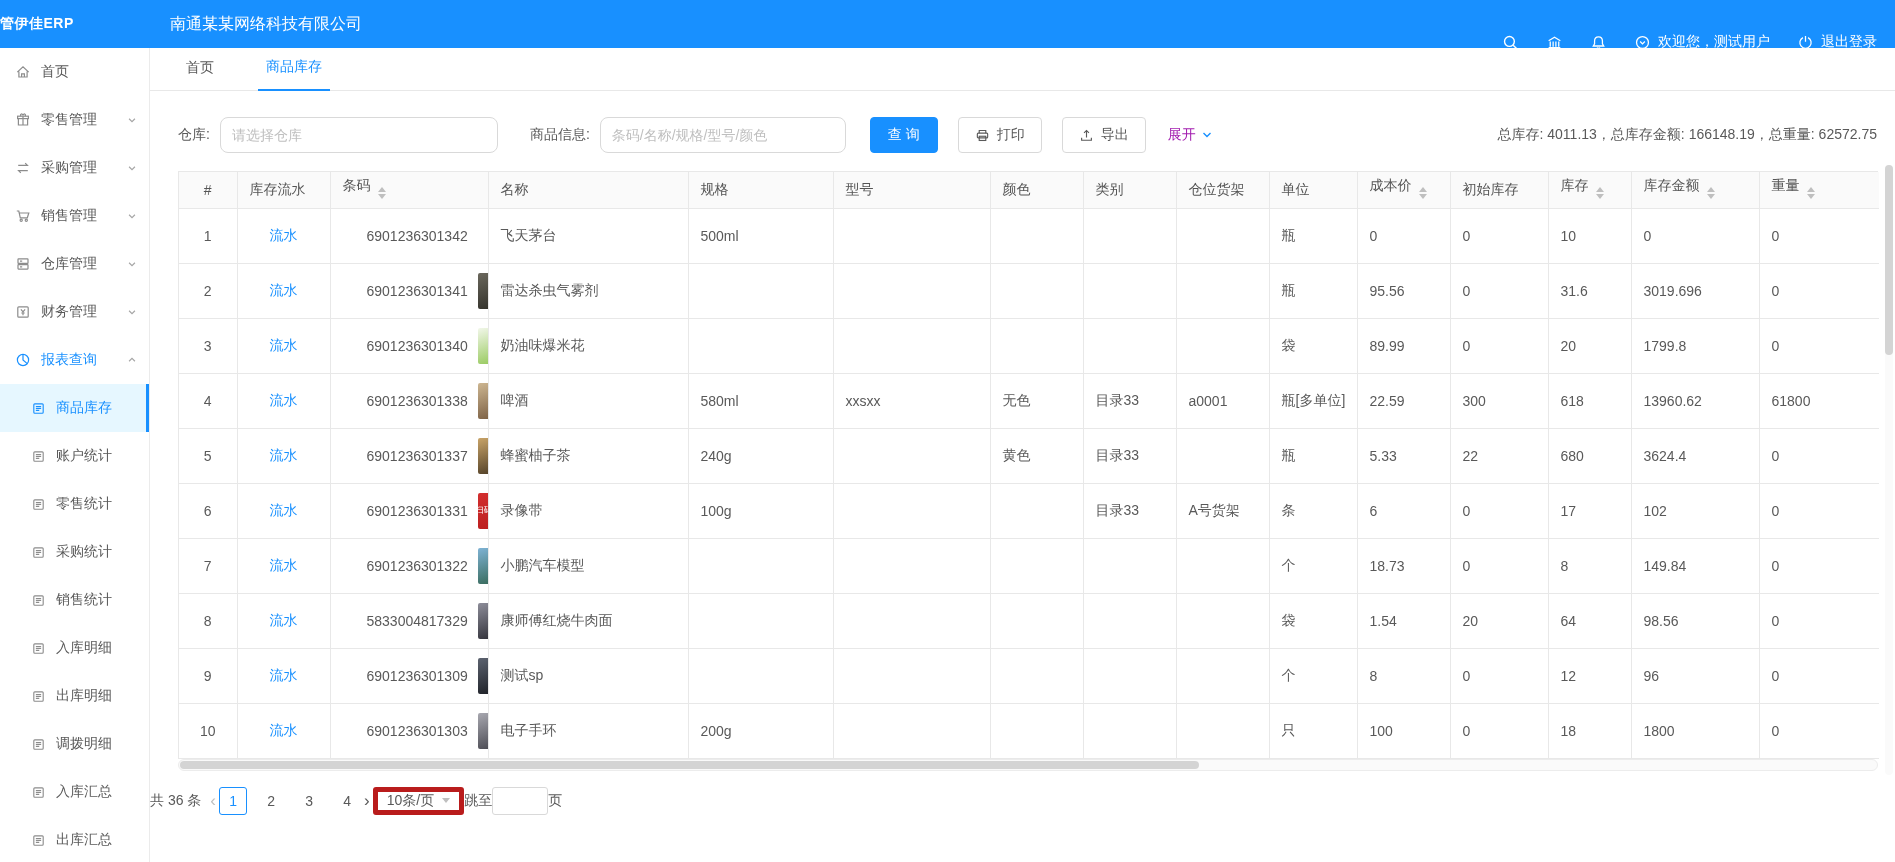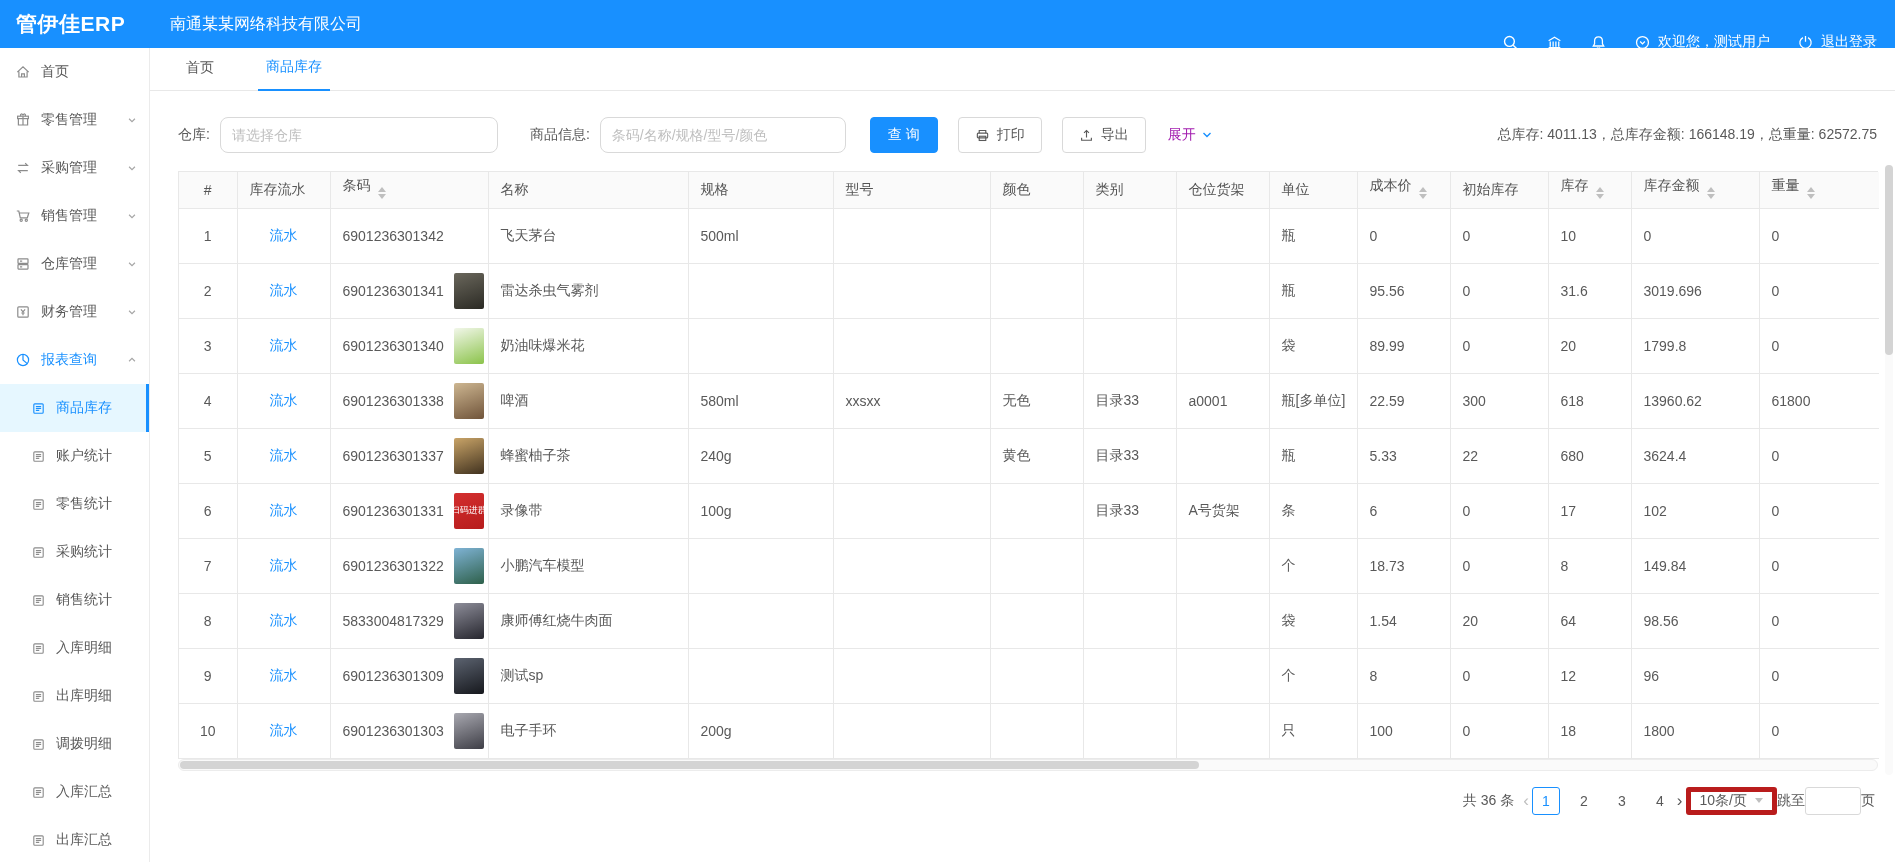--- a/index.html
+++ b/index.html
@@ -2,21 +2,21 @@
 <html><head>
 <meta charset="utf-8">
 <style>
   * { margin:0; padding:0; box-sizing:border-box; }
   html,body { background:#fff; }
   body { font-family:"Liberation Sans","DejaVu Sans",sans-serif; color:#595959; }
   .app { position:relative; width:1895px; height:862px; background:#fff; overflow:hidden; }
 
   
   .topbar { display:flex; align-items:center; height:48px; background:#1890ff; color:#fff; }
-  .logo { flex:none; width:150px; padding-left:16px; font-size:21px; font-weight:bold; letter-spacing:.5px; }
+  .logo { flex:none; width:150px; font-size:14px; font-weight:bold; letter-spacing:.5px; }
   .company { font-size:16px; margin-left:20px; }
   .top-right { margin-left:auto; display:flex; align-items:center; gap:27px; padding-right:18px; font-size:14px;margin-top:36px; }
   .tico { width:17px; height:17px; display:block; }
   .tgroup { display:flex; align-items:center; gap:7px; cursor:pointer; }
 
   
   .sidebar { position:absolute; left:0; top:48px; bottom:0; width:150px; background:#fff; border-right:1px solid #ebebeb; overflow:hidden; }
   .menu-item { position:relative; display:flex; align-items:center; height:48px; padding:0 12px 0 15px; gap:10px; font-size:14px; color:#595959; cursor:pointer; }
   .menu-item .mi { width:16px; height:16px; flex:none; color:#8c8c8c; }
   .menu-item .chev { margin-left:auto; width:10px; height:10px; color:#a6a6a6; flex:none; }
@@ -50,35 +50,35 @@
 
   
   .table-wrap { margin:18px 0 0 28px; width:1700px; border:1px solid #e8e8e8; border-bottom:none; }
   table { width:100%; border-collapse:collapse; table-layout:fixed; }
   thead th { height:36px; background:#fafafa; font-weight:normal; font-size:14px; color:#555; text-align:left; padding:0 12px; border-bottom:1px solid #e8e8e8; border-right:1px solid #e8e8e8; white-space:nowrap; overflow:hidden; }
   thead th:last-child { border-right:none; }
   tbody td { height:55px; font-size:14px; color:#595959; padding:0 12px; border-bottom:1px solid #e8e8e8; border-right:1px solid #e8e8e8; white-space:nowrap; overflow:hidden; background:#fff; }
   tbody td:last-child { border-right:none; }
   .c-center { text-align:center; }
   a.flow { color:#1890ff; text-decoration:none; cursor:pointer; }
-  .bc-cell { display:flex; align-items:center; }
+  .bc-cell { display:flex; align-items:center;margin-left:24px; }
   .pimg { width:30px; height:36px; margin-left:10px; border-radius:2px; flex:none; display:flex; align-items:center; justify-content:center; text-align:center; font-size:9px; color:#fff; line-height:1.2; overflow:hidden; word-break:break-all; padding:1px; }
   .caret { display:inline-flex; flex-direction:column; margin-left:7px; vertical-align:-2px; }
   .caret i { display:block; width:0; height:0; border:4px solid transparent; }
   .caret .cu { border-bottom:5px solid #bfbfbf; margin-bottom:2px; }
   .caret .cd { border-top:5px solid #bfbfbf; }
 
   
   .hscroll { margin-left:28px; width:1700px; height:12px; background:#fafafa; border:1px solid #ececec; border-radius:6px; position:relative; }
   .hthumb { position:absolute; left:1px; top:1px; height:8px; width:60%; background:#d4d4d4; border-radius:4px; }
   .vscroll { position:absolute; right:2px; top:117px; width:8px; height:610px; background:#fafafa; border-radius:4px; }
   .vthumb { width:8px; height:190px; background:#d4d4d4; border-radius:4px; }
 
   
-  .pagerow { display:flex; align-items:center; justify-content:flex-end; margin:16px 20px 0 0; font-size:14px; color:#595959; }
+  .pagerow { display:flex; align-items:center; justify-content:flex-start; margin:16px 20px 0 0; font-size:14px; color:#595959; }
   .ptotal { margin-right:6px; }
   .parrow { font-size:17px; color:#bfbfbf; cursor:pointer; padding:0 3px; line-height:1; }
   .parrow.en { color:#595959; }
   .page { min-width:28px; height:28px; line-height:26px; text-align:center; border-radius:3px; cursor:pointer; border:1px solid transparent; }
   .page.active { border-color:#1890ff; color:#1890ff; background:#fff; }
   .psize { display:flex; align-items:center; gap:8px; height:28px; border:5px solid #b91c1c; border-radius:3px; padding:0 9px; cursor:pointer; color:#595959; }
   .psize .tri { width:0; height:0; border:4px solid transparent; border-top:5px solid #bfbfbf; margin-top:4px; }
   .jump-input { width:56px; height:28px; border:1px solid #d9d9d9; border-radius:3px; outline:none; padding:0 6px; font-size:14px; }
 </style>
 </head>

